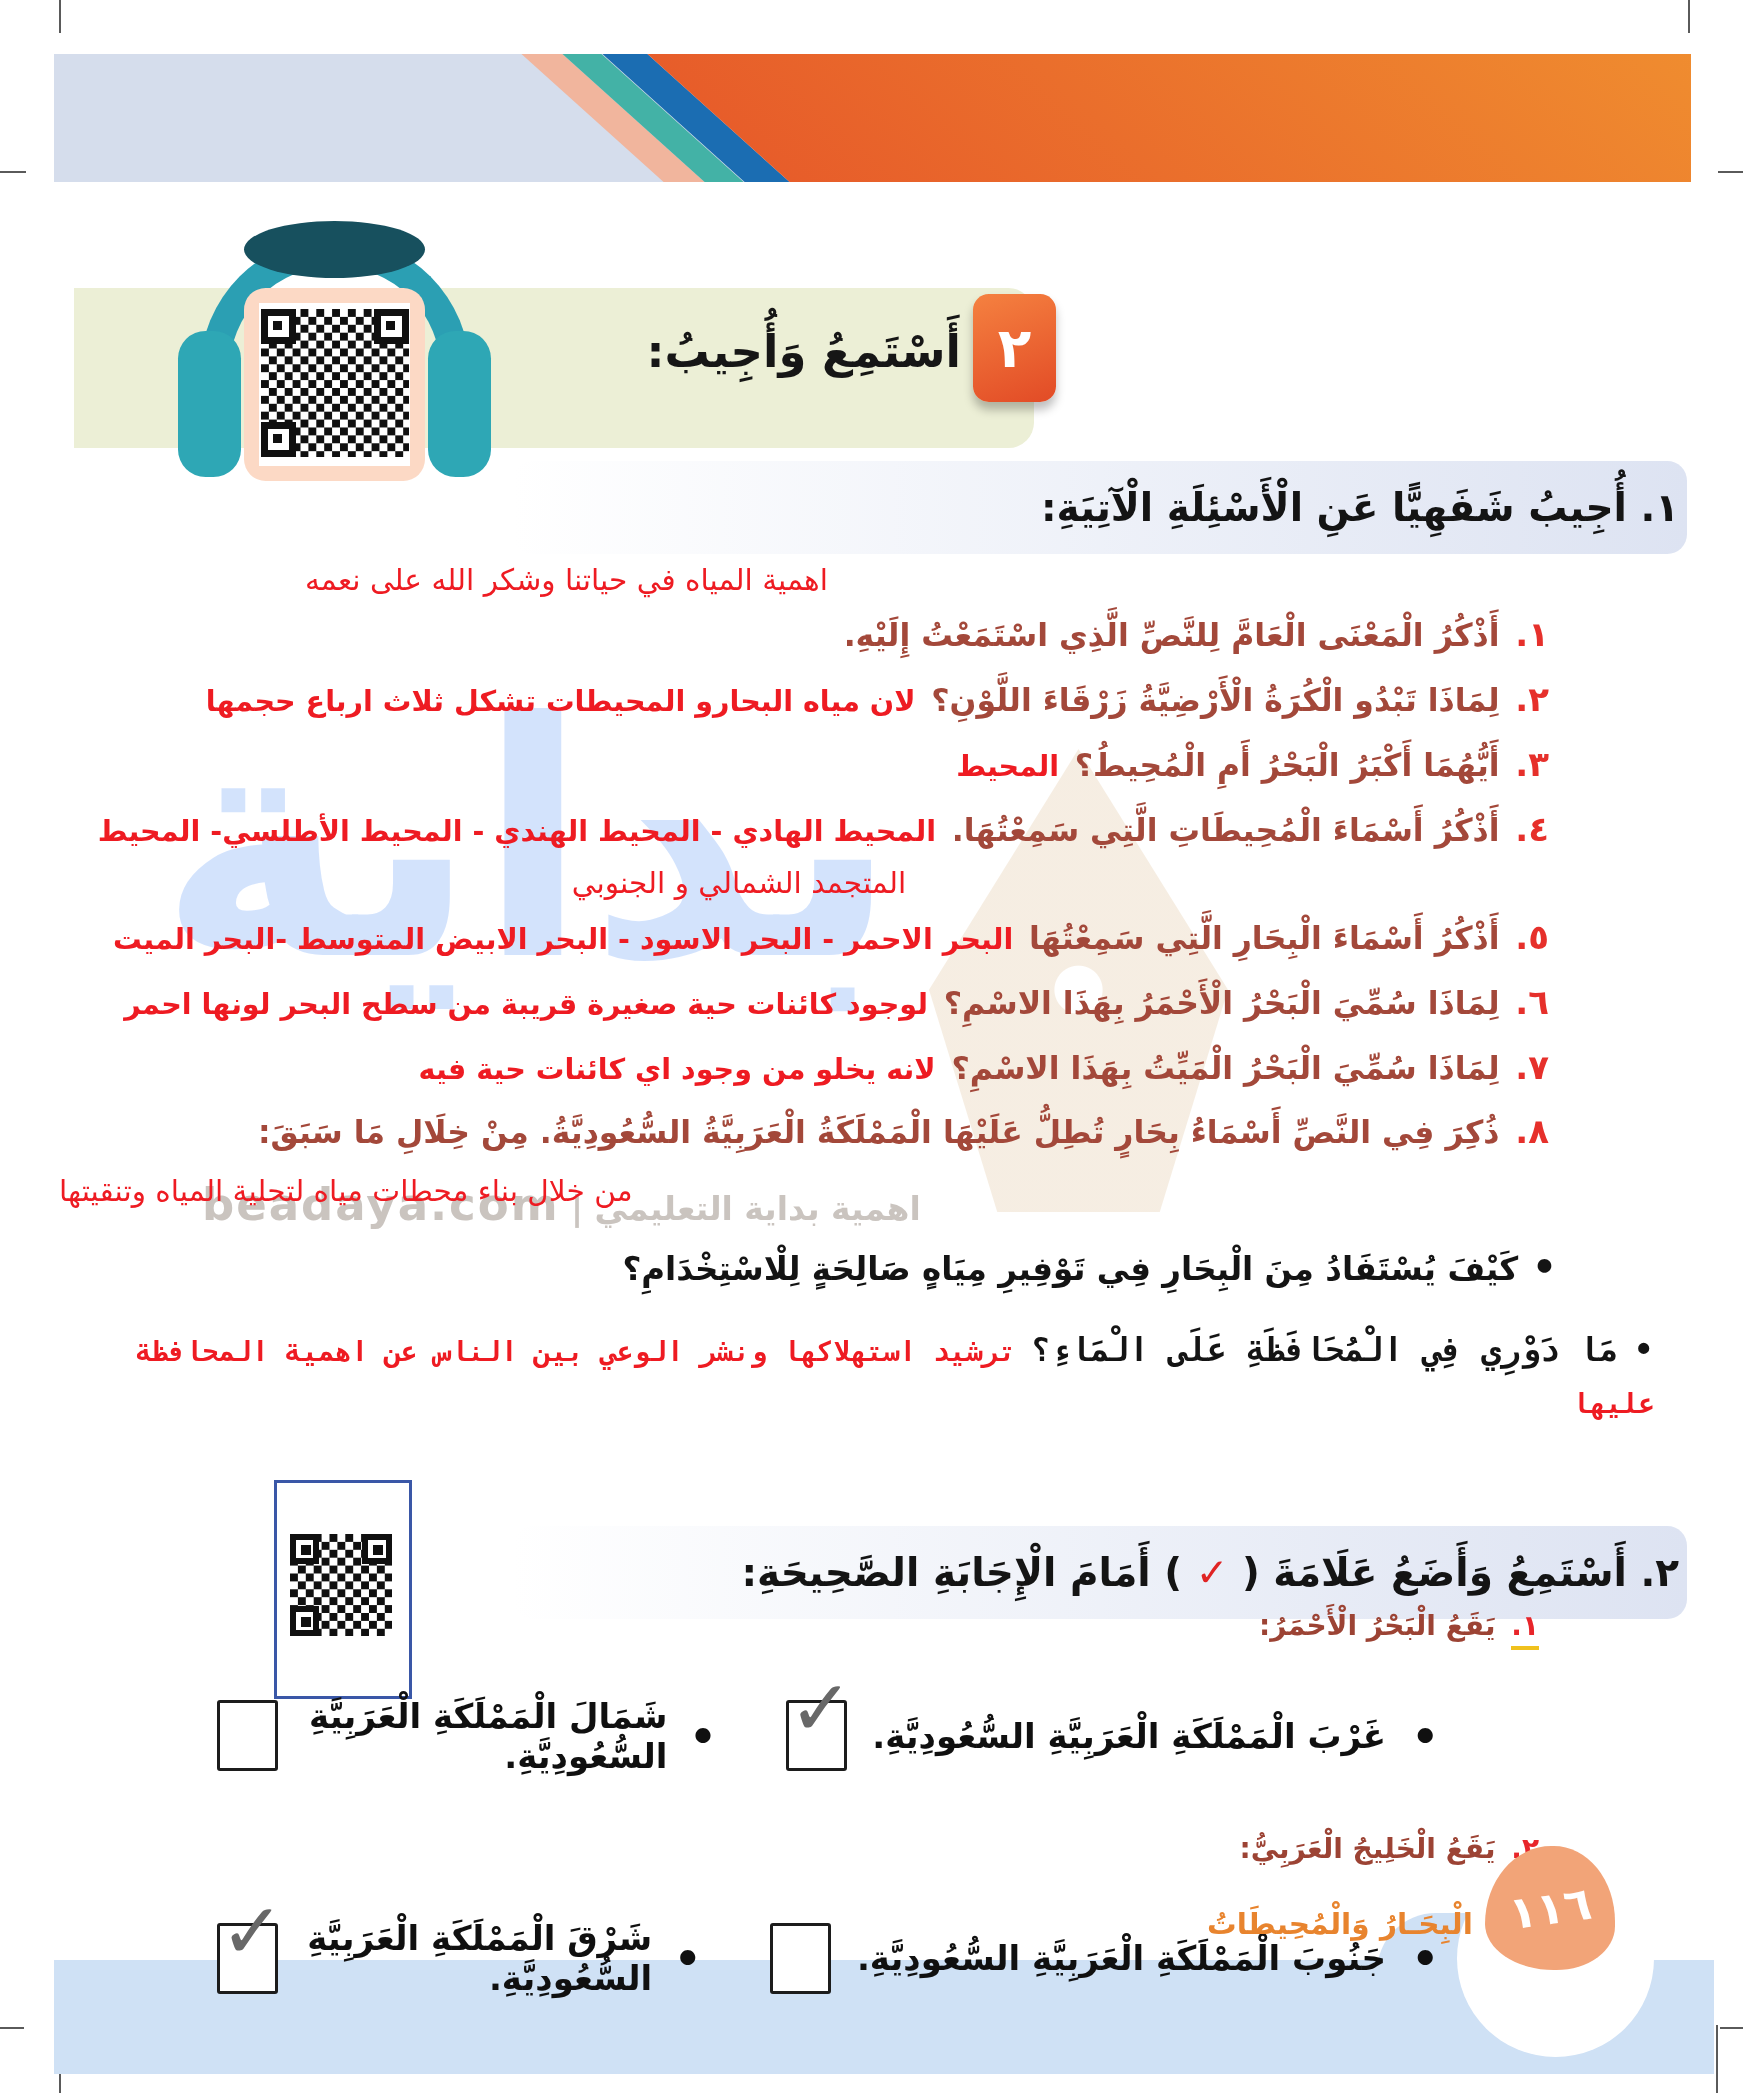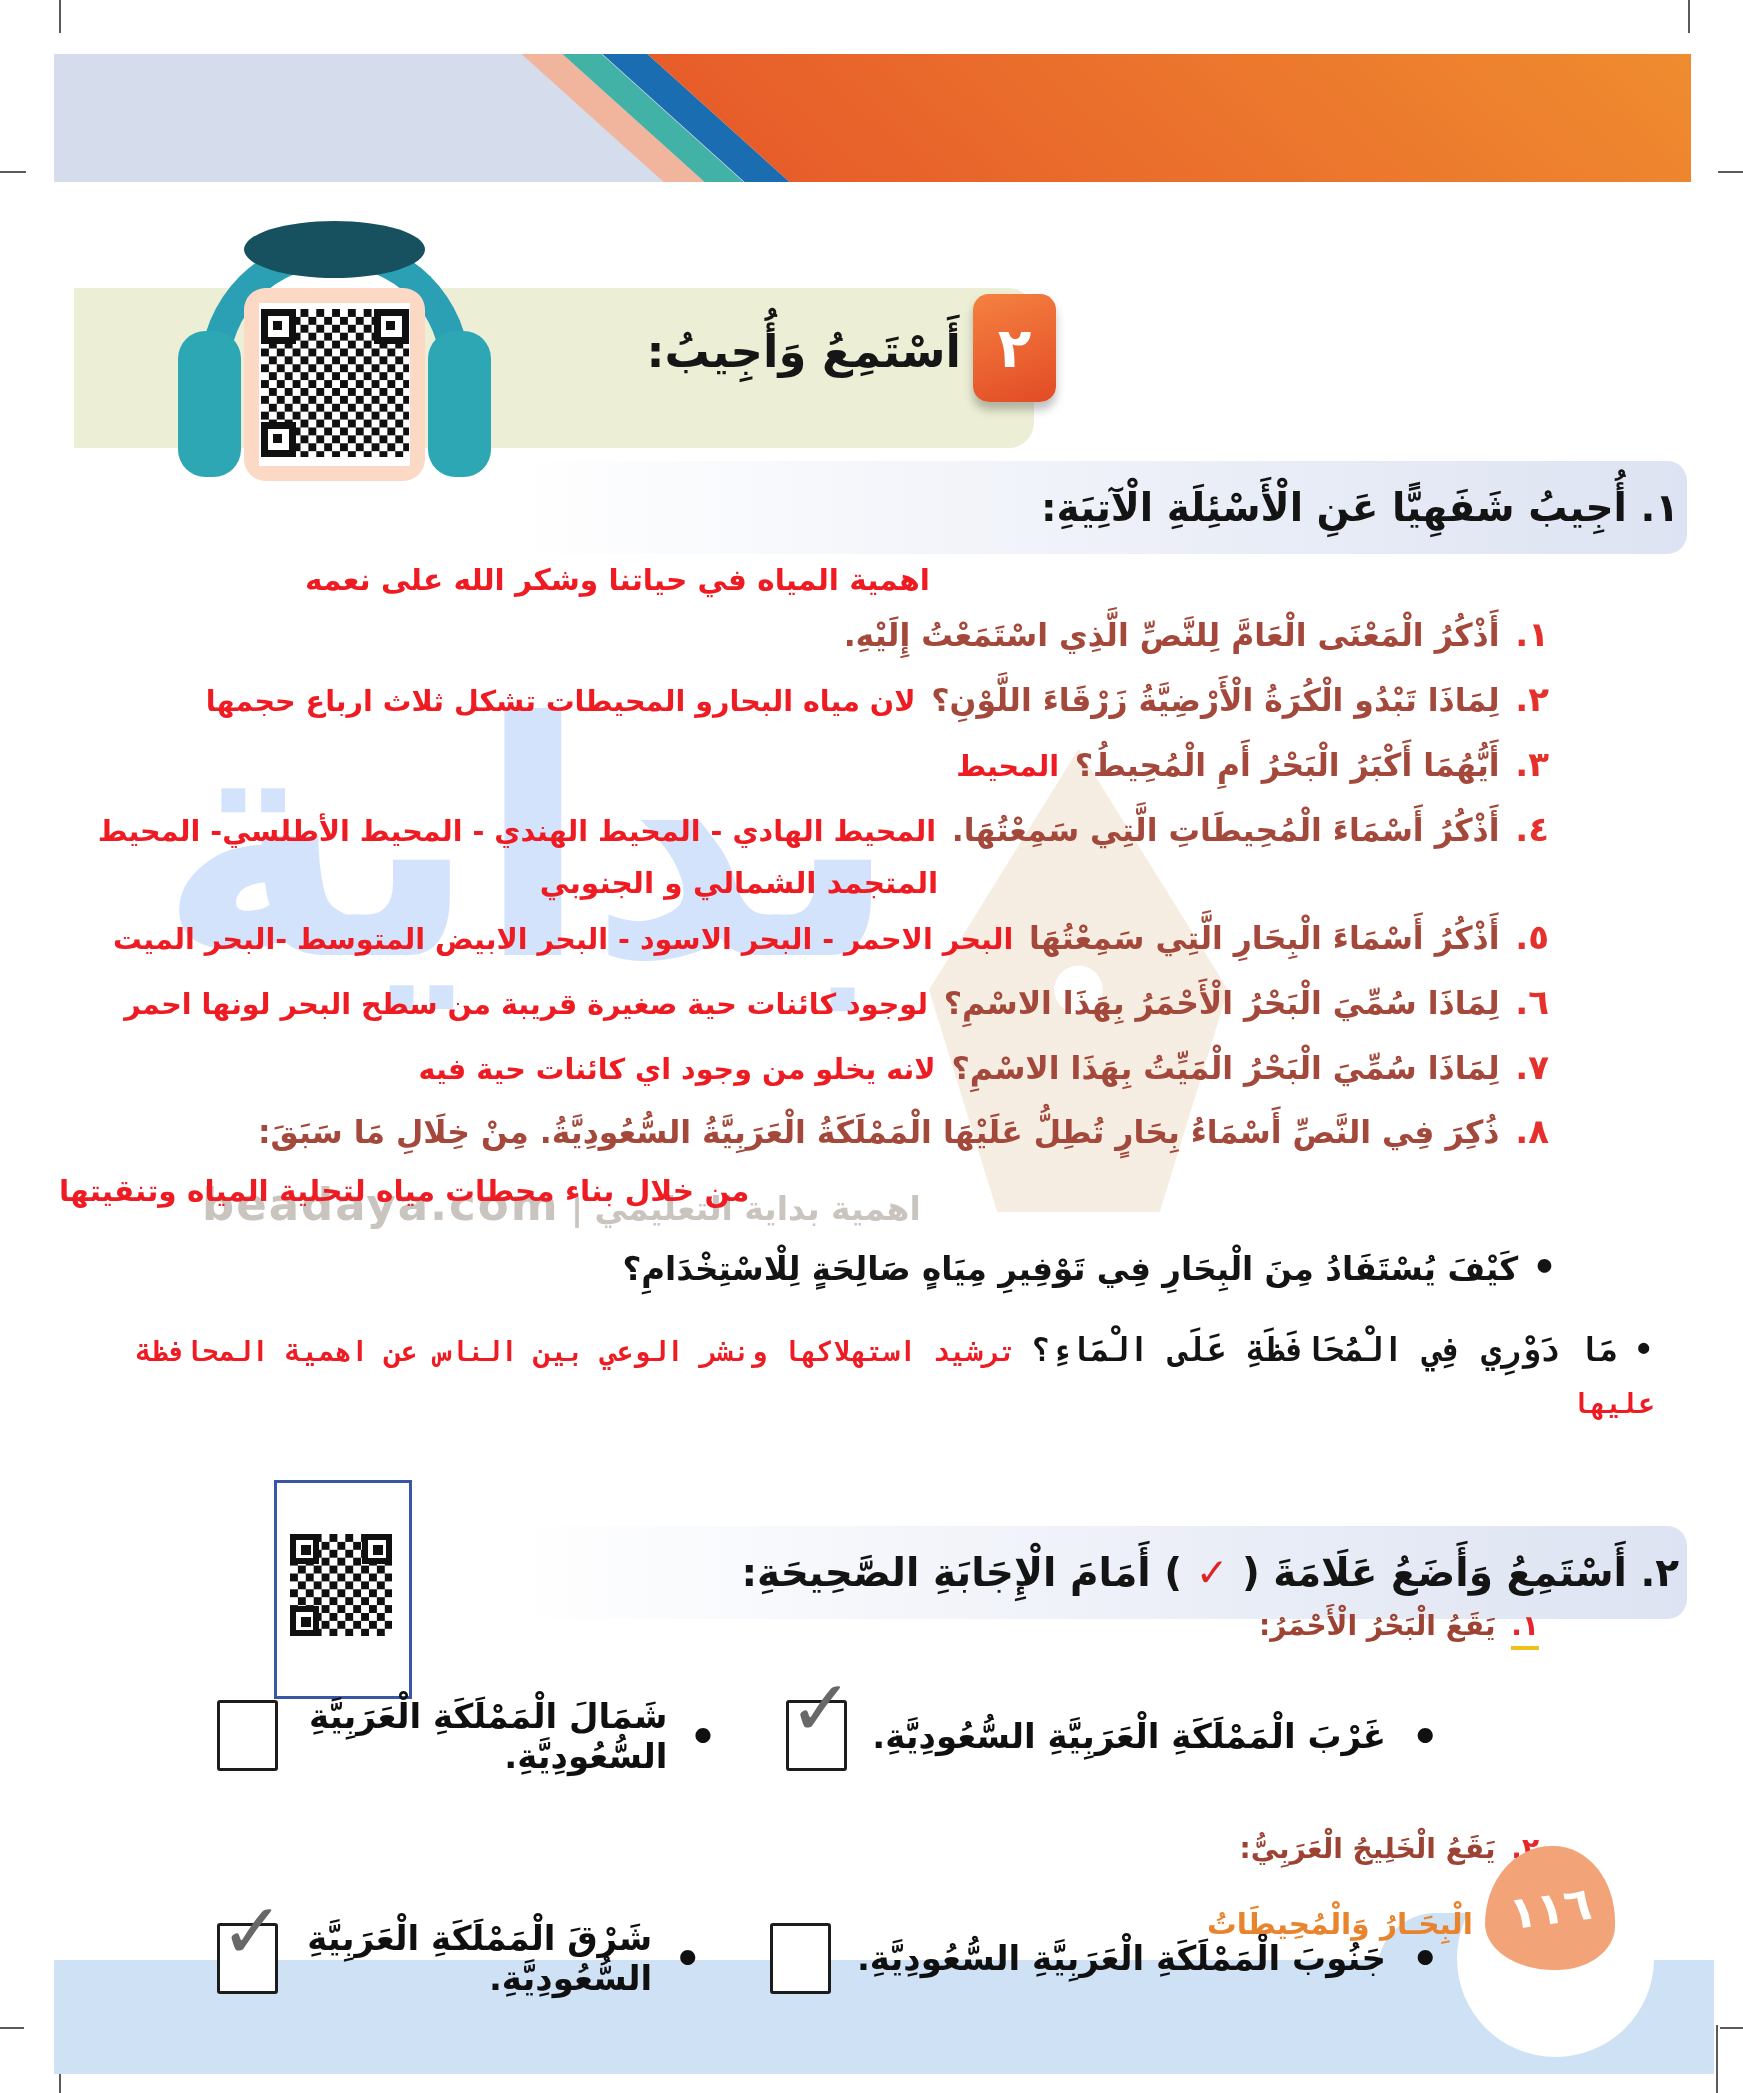--- a/index.html
+++ b/index.html
@@ -49,21 +49,21 @@
             background:linear-gradient(to left,#dde3f2,rgba(255,255,255,0));
             display:flex;align-items:center;justify-content:flex-end;}
   .band1{top:461px;} .band2{top:1526px;}
   .sec-text{direction:rtl;font-size:39px;font-weight:bold;color:#141414;padding-left:13.8px;padding-right:7.9px;}
   .sec-text .red{color:#e02424;}
   
   .qlist{position:absolute;left:59px;right:59px;top:560px;direction:rtl;text-align:right;z-index:2;}
   .qrow{font-size:31.5px;font-weight:bold;color:#a3483a;line-height:1.5;margin-bottom:13.8px;padding-right:136px;}
   .qnum{color:#e6302b;font-size:34px;margin-left:15.8px;}
   .ans{color:#ee1b22;font-size:28.6px;margin-right:15.8px;}
-  .ans-line{color:#ee1b22;font-size:29.6px;font-weight:bold;line-height:1.4;margin-bottom:7.9px;}
+  .ans-line{color:#ee1b22;font-size:29.6px;font-weight:normal;line-height:1.4;margin-bottom:7.9px;}
   .ans-q1{text-align:left;padding-left:246px;}
   .ans-q4b{text-align:center;padding-left:0;padding-right:266px;margin-top:-5.9px;}
   .ans-q8{text-align:left;padding-left:0;margin-top:2px;}
   .brow{font-size:32.5px;font-weight:bold;color:#141414;line-height:1.5;margin:25.6px 0;padding-right:128px;}
   .brow .dot{font-size:39px;margin-left:13.8px;}
   .brow .ans{font-size:27.6px;}
   
   .qr2frame{position:absolute;left:274px;top:1480px;width:132px;height:213px;background:#fff;
             border:3px solid #3a57a7;}
   .qr2{left:12.8px;top:51px;width:102px;height:102px;}

